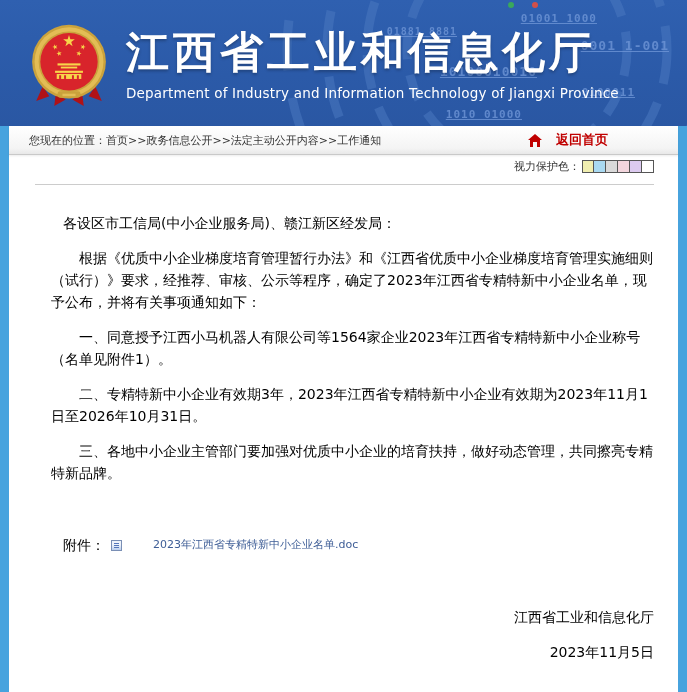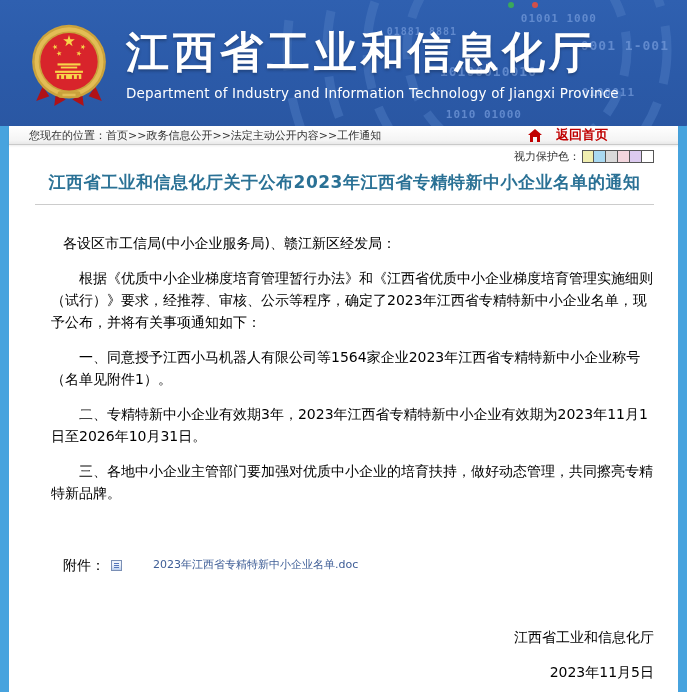--- a/index.html
+++ b/index.html
@@ -3,21 +3,21 @@
 <meta charset="utf-8">
 <style>
   * { margin:0; padding:0; box-sizing:border-box; }
   html,body { width:687px; height:692px; }
   body { font-family:"DejaVu Sans","Liberation Sans",sans-serif; background:#fff; overflow:hidden; }
   .page { position:relative; width:687px; height:692px; background:#fff; }
 
   
   .masthead { position:relative; width:100%; height:126px; background:linear-gradient(180deg,#2f60b0 0%,#2b5aa8 60%,#2a57a3 100%); overflow:hidden; }
   .arcs { position:absolute; right:-60px; top:-130px; opacity:.55; }
-  .bin { position:absolute; font-family:"DejaVu Sans Mono","Liberation Mono",monospace; font-weight:bold; color:#6e95d6; opacity:.8; font-size:11px; letter-spacing:1px; }
+  .bin { position:absolute; font-family:"DejaVu Sans Mono","Liberation Mono",monospace; font-weight:bold; color:#6e95d6; opacity:.8; font-size:11px; letter-spacing:1px;text-decoration:underline; }
   .b0 { right:18px;  top:38px; font-size:13px; }
   .b1 { right:90px;  top:12px; }
   .b2 { right:150px; top:64px; font-size:13px;margin-left:40px; }
   .b3 { right:52px;  top:86px; }
   .b4 { right:230px; top:26px; font-size:10px; }
   .b5 { right:165px; top:108px; }
   .dot { position:absolute; width:6px; height:6px; border-radius:50%; top:2px; }
   .dot-green { left:508px; background:#3aa85c; }
   .dot-red   { left:532px; background:#d2504a; }
   .brand { position:absolute; left:28px; top:22px; display:flex; align-items:center; }
@@ -25,21 +25,21 @@
   .brand-text { margin-left:16px; }
   .site-title { color:#fff; font-size:43px; font-weight:bold; letter-spacing:4px; line-height:1.1;
                 text-shadow:0 2px 3px rgba(0,0,0,.25); }
   .site-subtitle { color:#fff; font-size:13.5px; margin-top:8px; letter-spacing:.2px; }
 
   
   .content-frame { position:relative; width:100%; height:566px; background:#fff;
                    border-left:9px solid #47a3de; border-right:9px solid #47a3de; }
 
   
-  .breadcrumb-bar { display:flex; justify-content:space-between; align-items:center; height:19px;
+  .breadcrumb-bar { display:flex; justify-content:space-between; align-items:center; height:29px;
                     background:linear-gradient(180deg,#ffffff 0%,#f4f4f4 80%,#e8e8e8 100%);
                     border-bottom:1px solid #c9c9c9; box-shadow:0 1px 2px rgba(0,0,0,.08); }
   .crumbs { padding-left:20px; font-size:11px; color:#333; }
   .crumb-path { color:#333; cursor:pointer; }
   .return-home { display:flex; align-items:center; gap:14px; margin-right:70px; cursor:pointer; text-decoration:none; }
   .return-home span { color:#c00000; font-size:13px; font-weight:bold; }
 
   
   .doc-area { padding:0 24px 0 26px; }
   .eye-row { display:flex; justify-content:flex-end; align-items:center; margin-top:4px; font-size:11px; color:#333; }
@@ -146,21 +146,20 @@
         <span class="swatches">
             <span class="swatch" style="background: rgb(240, 238, 176);"></span>
             <span class="swatch" style="background: rgb(169, 217, 241);"></span>
             <span class="swatch" style="background: rgb(217, 217, 217);"></span>
             <span class="swatch" style="background: rgb(243, 214, 221);"></span>
             <span class="swatch" style="background: rgb(220, 202, 239);"></span>
             <span class="swatch" style="background: rgb(255, 255, 255);"></span>
           </span>
       </div>
 
-      <h1 class="doc-title">江西省工业和信息化厅关于公布2023年江西省专精特新中小企业名单的通知</h1>
       <hr class="title-divider">
 
       <div class="doc-body">
         <p class="salutation">各设区市工信局(中小企业服务局)、赣江新区经发局：</p>
         <p class="para">根据《优质中小企业梯度培育管理暂行办法》和《江西省优质中小企业梯度培育管理实施细则（试行）》要求，经推荐、审核、公示等程序，确定了2023年江西省专精特新中小企业名单，现予公布，并将有关事项通知如下：</p>
         <p class="para">一、同意授予江西小马机器人有限公司等1564家企业2023年江西省专精特新中小企业称号（名单见附件1）。</p>
         <p class="para">二、专精特新中小企业有效期3年，2023年江西省专精特新中小企业有效期为2023年11月1日至2026年10月31日。</p>
         <p class="para">三、各地中小企业主管部门要加强对优质中小企业的培育扶持，做好动态管理，共同擦亮专精特新品牌。</p>
 
         <div class="attachment">

